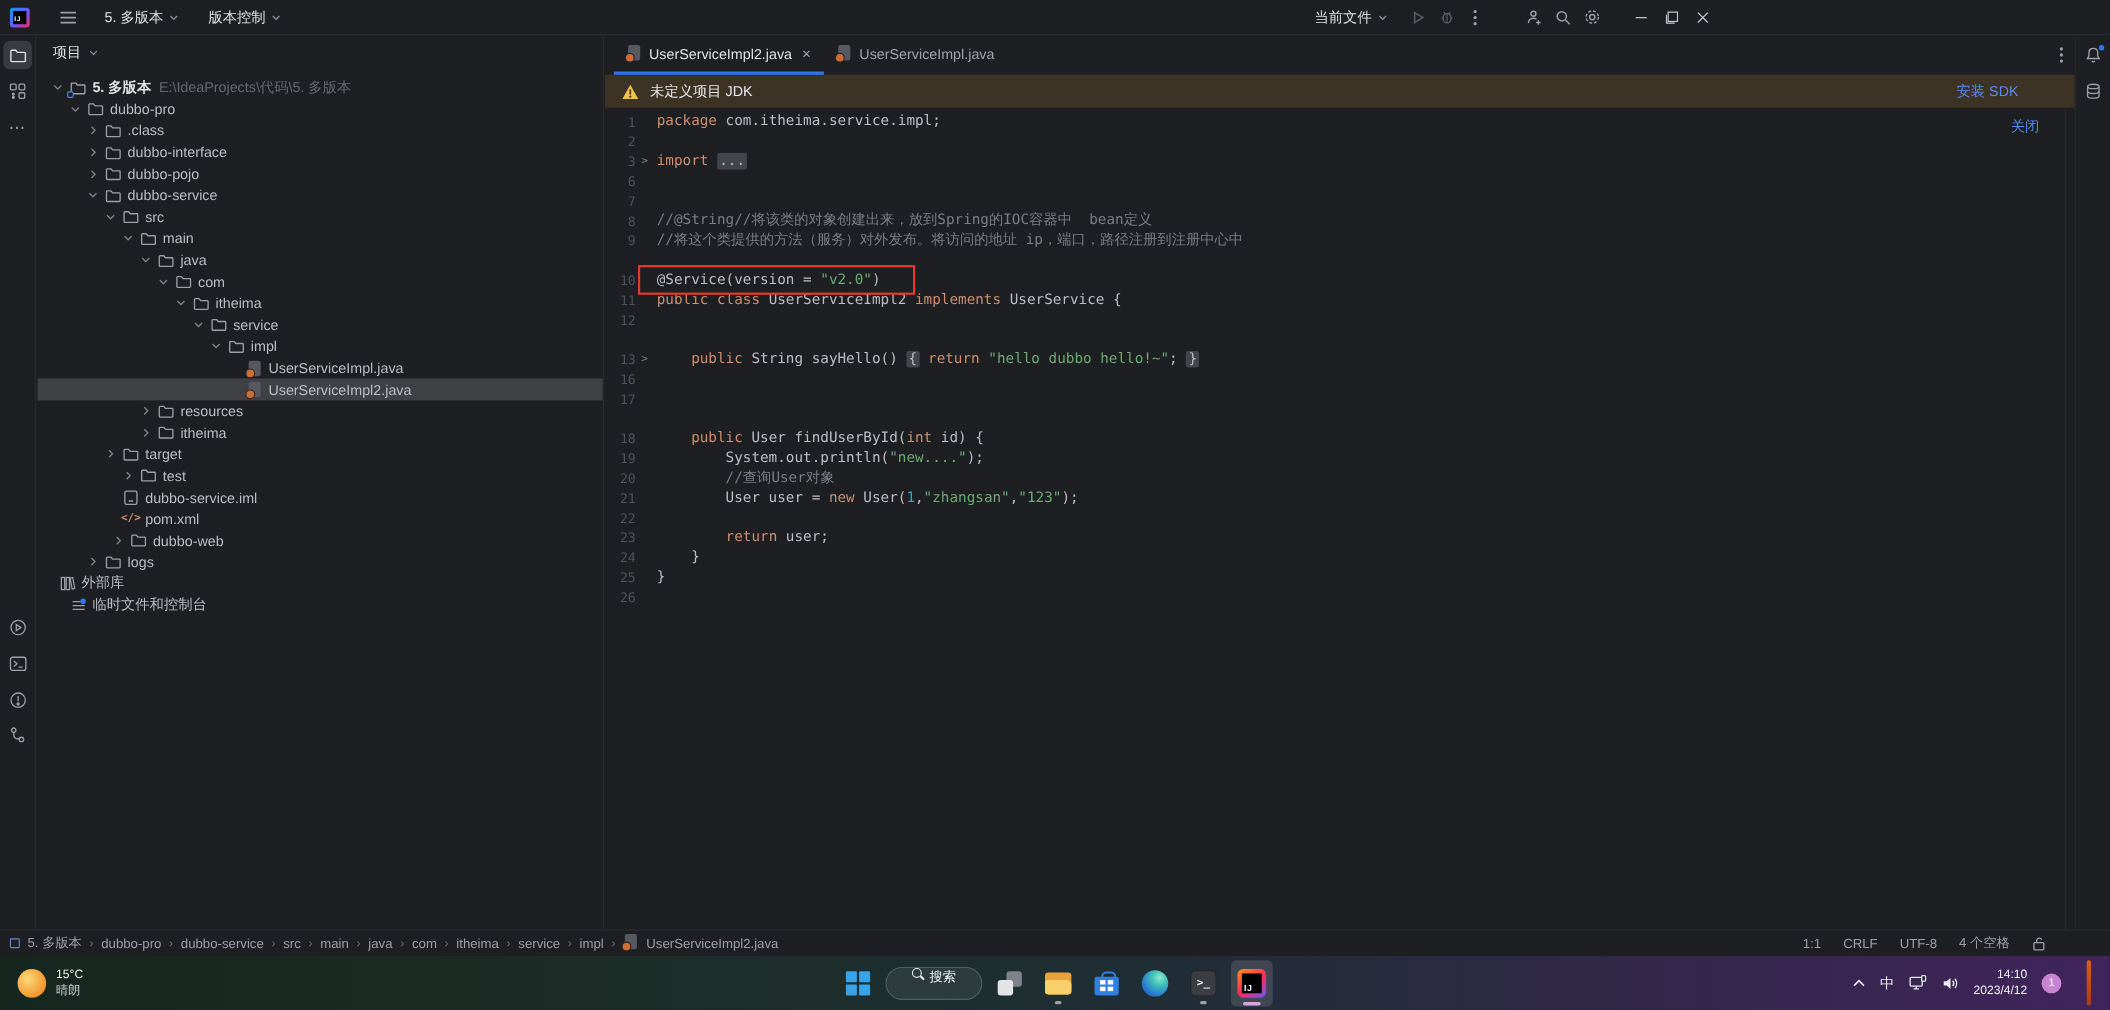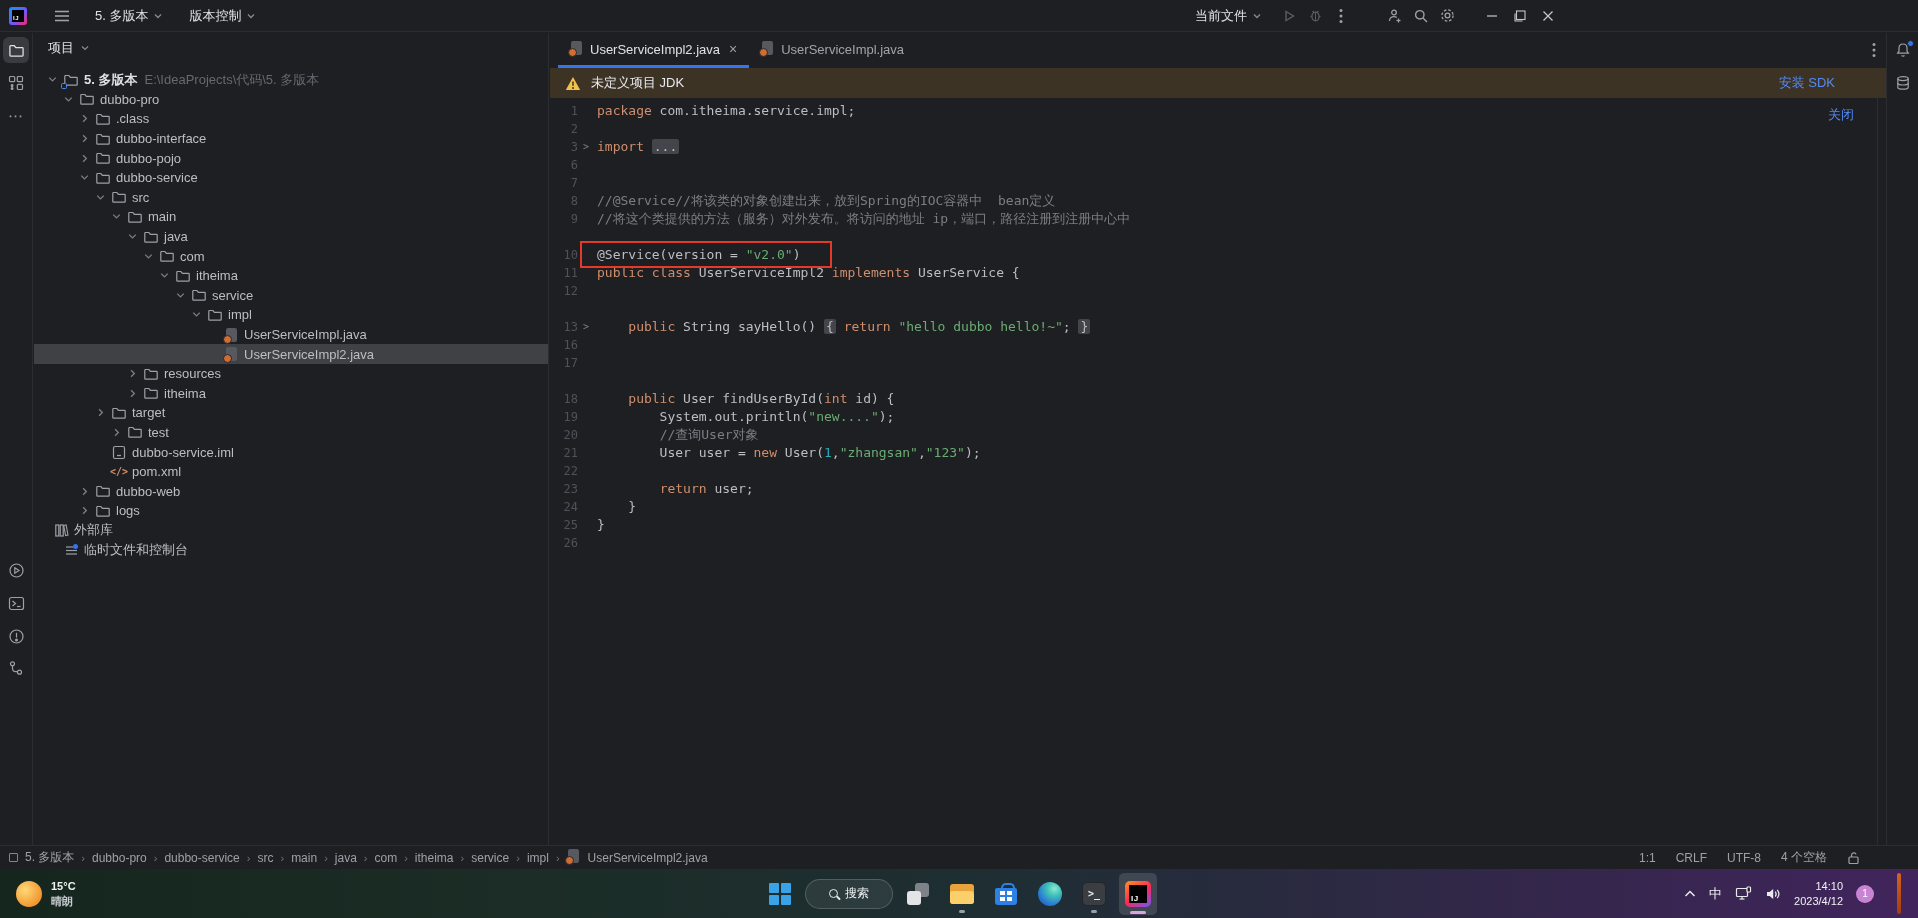--- a/index.html
+++ b/index.html
@@ -89,34 +89,34 @@
   .crumb-sep { color:#6f737a; font-size:11px; }
   .crumb-mod { width:9px; height:9px; border:1.5px solid #6c87c9; border-radius:1px; }
   #status-right { margin-left:auto; display:flex; align-items:center; gap:20px; }
 
   
   #taskbar { position:absolute; left:0; right:0; bottom:0; height:49px;
     background:linear-gradient(90deg,#15261e 0%,#1b2d26 28%,#1e2e33 52%,#322749 78%,#41245c 100%); }
   #weather { position:absolute; left:16px; top:0; bottom:0; display:flex; align-items:center; gap:9px; }
   .sun { width:26px; height:26px; border-radius:50%;
     background:radial-gradient(circle at 35% 35%, #ffd978, #f0932b 75%); }
-  .wx-text { font-size:11px; line-height:1.3; color:#eef0f2;font-weight:bold; }
+  .wx-text { font-size:11px; line-height:1.3; color:#eef0f2; }
   .wx-desc { color:#c9cdd2; }
   #apps { position:absolute; left:50%; transform:translateX(-50%); top:0; bottom:0;
     display:flex; align-items:center; gap:6px; }
   .app { width:38px; height:42px; border-radius:5px; display:flex; align-items:center; justify-content:center; position:relative; }
   .app.active-app { background:rgba(255,255,255,.13); }
   .run-dot { position:absolute; bottom:2px; left:50%; transform:translateX(-50%);
     width:6px; height:3px; border-radius:2px; background:#9aa0a6; }
   .active-line { position:absolute; bottom:1px; left:50%; transform:translateX(-50%);
     width:16px; height:3px; border-radius:2px; background:#d8a3e2; }
   .ic-start { width:22px; height:22px; display:grid; grid-template-columns:10px 10px; grid-template-rows:10px 10px; gap:2px; }
   .ic-start i { background:#3aa3e8; border-radius:1px; }
   #search-pill { width:88px; height:30px; border-radius:15px; background:rgba(255,255,255,.07);
-    border:1px solid rgba(255,255,255,.18); display:flex; align-items:center; justify-content:center;
+    border:1px solid rgba(255,255,255,.18); display:flex; align-items:flex-start; justify-content:center;
     gap:7px; color:#f0f2f4; font-size:12px; }
   .mag { width:9px; height:9px; border:1.7px solid #e8eaec; border-radius:50%; position:relative; }
   .mag::after { content:""; position:absolute; width:5px; height:1.7px; background:#e8eaec;
     transform:rotate(45deg); right:-4px; bottom:-2px; border-radius:1px; }
   .ic-taskview { width:22px; height:22px; position:relative; }
   .ic-taskview::before { content:""; position:absolute; right:0; top:0; width:14px; height:14px; background:#7d8388; border-radius:3px; }
   .ic-taskview::after { content:""; position:absolute; left:0; bottom:0; width:14px; height:14px; background:#e2e4e6; border-radius:3px; }
   .ic-folder { width:24px; height:20px; position:relative; }
   .ic-folder::before { content:""; position:absolute; inset:0; background:#e8a33d; border-radius:3px; }
   .ic-folder::after { content:""; position:absolute; left:0; right:0; bottom:0; height:13px; background:#fbd06b; border-radius:2px 4px 3px 3px; }
@@ -581,21 +581,21 @@
         </span>
         <span class="tlabel">dubbo-service.iml</span>
       </div>
       <div class="trow" style="padding-left: 58px;">
         <span class="chev"></span>
         <span class="ticon">
           <span class="i-xmltext">&lt;/&gt;</span>
         </span>
         <span class="tlabel">pom.xml</span>
       </div>
-      <div class="trow" style="padding-left: 42px;">
+      <div class="trow" style="padding-left: 65px;">
         <span class="chev">
           <svg width="13" height="13" viewBox="0 0 14 14">
             <polyline points="5.5,3.5 9,7 5.5,10.5" fill="none" stroke="currentColor" stroke-width="1.4"></polyline>
           </svg>
         </span>
         <span class="ticon">
           <svg width="16" height="16" viewBox="0 0 16 16">
             <path d="M1.8 4.2c0-.4.3-.7.7-.7h3.4l1.5 1.8h6.1c.4 0 .7.3.7.7v6.5c0 .4-.3.7-.7.7H2.5c-.4 0-.7-.3-.7-.7z" fill="none" stroke="currentColor" stroke-width="1.2"></path>
           </svg>
         </span>
@@ -674,21 +674,21 @@
     <span class="banner-action">安装 SDK</span>
   </div>
   <span id="dismiss">关闭</span>
   <div id="code">
     <div class="margin-guide"></div>
   <div class="crow"><span class="gut">1</span><span class="foldcol"></span><span class="ctext"><span class="tk-k">package</span><span class="tk-p"> com.itheima.service.impl;</span></span></div>
       <div class="crow"><span class="gut">2</span><span class="foldcol"></span><span class="ctext"></span></div>
       <div class="crow"><span class="gut">3</span><span class="foldcol">&gt;</span><span class="ctext"><span class="tk-k">import</span><span class="tk-p"> </span><span class="tk-f">...</span></span></div>
       <div class="crow"><span class="gut">6</span><span class="foldcol"></span><span class="ctext"></span></div>
       <div class="crow"><span class="gut">7</span><span class="foldcol"></span><span class="ctext"></span></div>
-      <div class="crow"><span class="gut">8</span><span class="foldcol"></span><span class="ctext"><span class="tk-c">//@Service//将该类的对象创建出来，放到Spring的IOC容器中  bean定义</span></span></div>
+      <div class="crow"><span class="gut">8</span><span class="foldcol"></span><span class="ctext"><span class="tk-c">//@String//将该类的对象创建出来，放到Spring的IOC容器中  bean定义</span></span></div>
       <div class="crow"><span class="gut">9</span><span class="foldcol"></span><span class="ctext"><span class="tk-c">//将这个类提供的方法（服务）对外发布。将访问的地址 ip，端口，路径注册到注册中心中</span></span></div>
       <div class="crow"><span class="gut"></span><span class="foldcol"></span><span class="ctext"></span></div>
       <div class="crow"><span class="gut">10</span><span class="foldcol"></span><span class="ctext"><span class="tk-p">@Service(version = </span><span class="tk-s">"v2.0"</span><span class="tk-p">)</span></span><div class="redbox"></div></div>
       <div class="crow"><span class="gut">11</span><span class="foldcol"></span><span class="ctext"><span class="tk-k">public class </span><span class="tk-p">UserServiceImpl2 </span><span class="tk-k">implements</span><span class="tk-p"> UserService {</span></span></div>
       <div class="crow"><span class="gut">12</span><span class="foldcol"></span><span class="ctext"></span></div>
       <div class="crow"><span class="gut"></span><span class="foldcol"></span><span class="ctext"></span></div>
       <div class="crow"><span class="gut">13</span><span class="foldcol">&gt;</span><span class="ctext"><span class="tk-p">    </span><span class="tk-k">public</span><span class="tk-p"> String sayHello() </span><span class="tk-f">{</span><span class="tk-p"> </span><span class="tk-k">return</span><span class="tk-p"> </span><span class="tk-s">"hello dubbo hello!~"</span><span class="tk-p">; </span><span class="tk-f">}</span></span></div>
       <div class="crow"><span class="gut">16</span><span class="foldcol"></span><span class="ctext"></span></div>
       <div class="crow"><span class="gut">17</span><span class="foldcol"></span><span class="ctext"></span></div>
       <div class="crow"><span class="gut"></span><span class="foldcol"></span><span class="ctext"></span></div>

